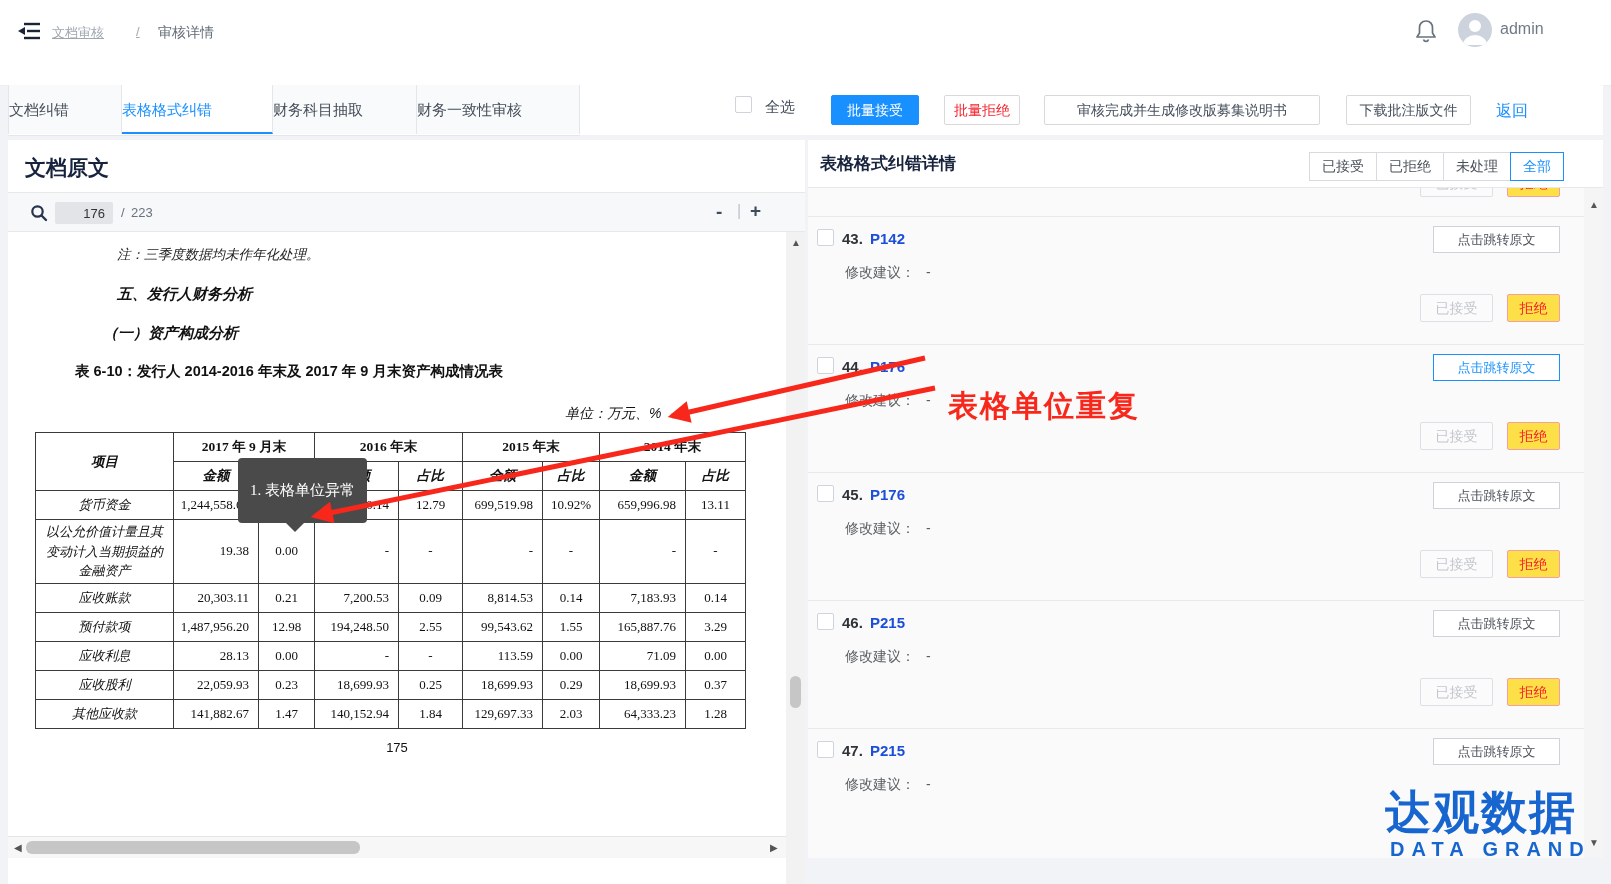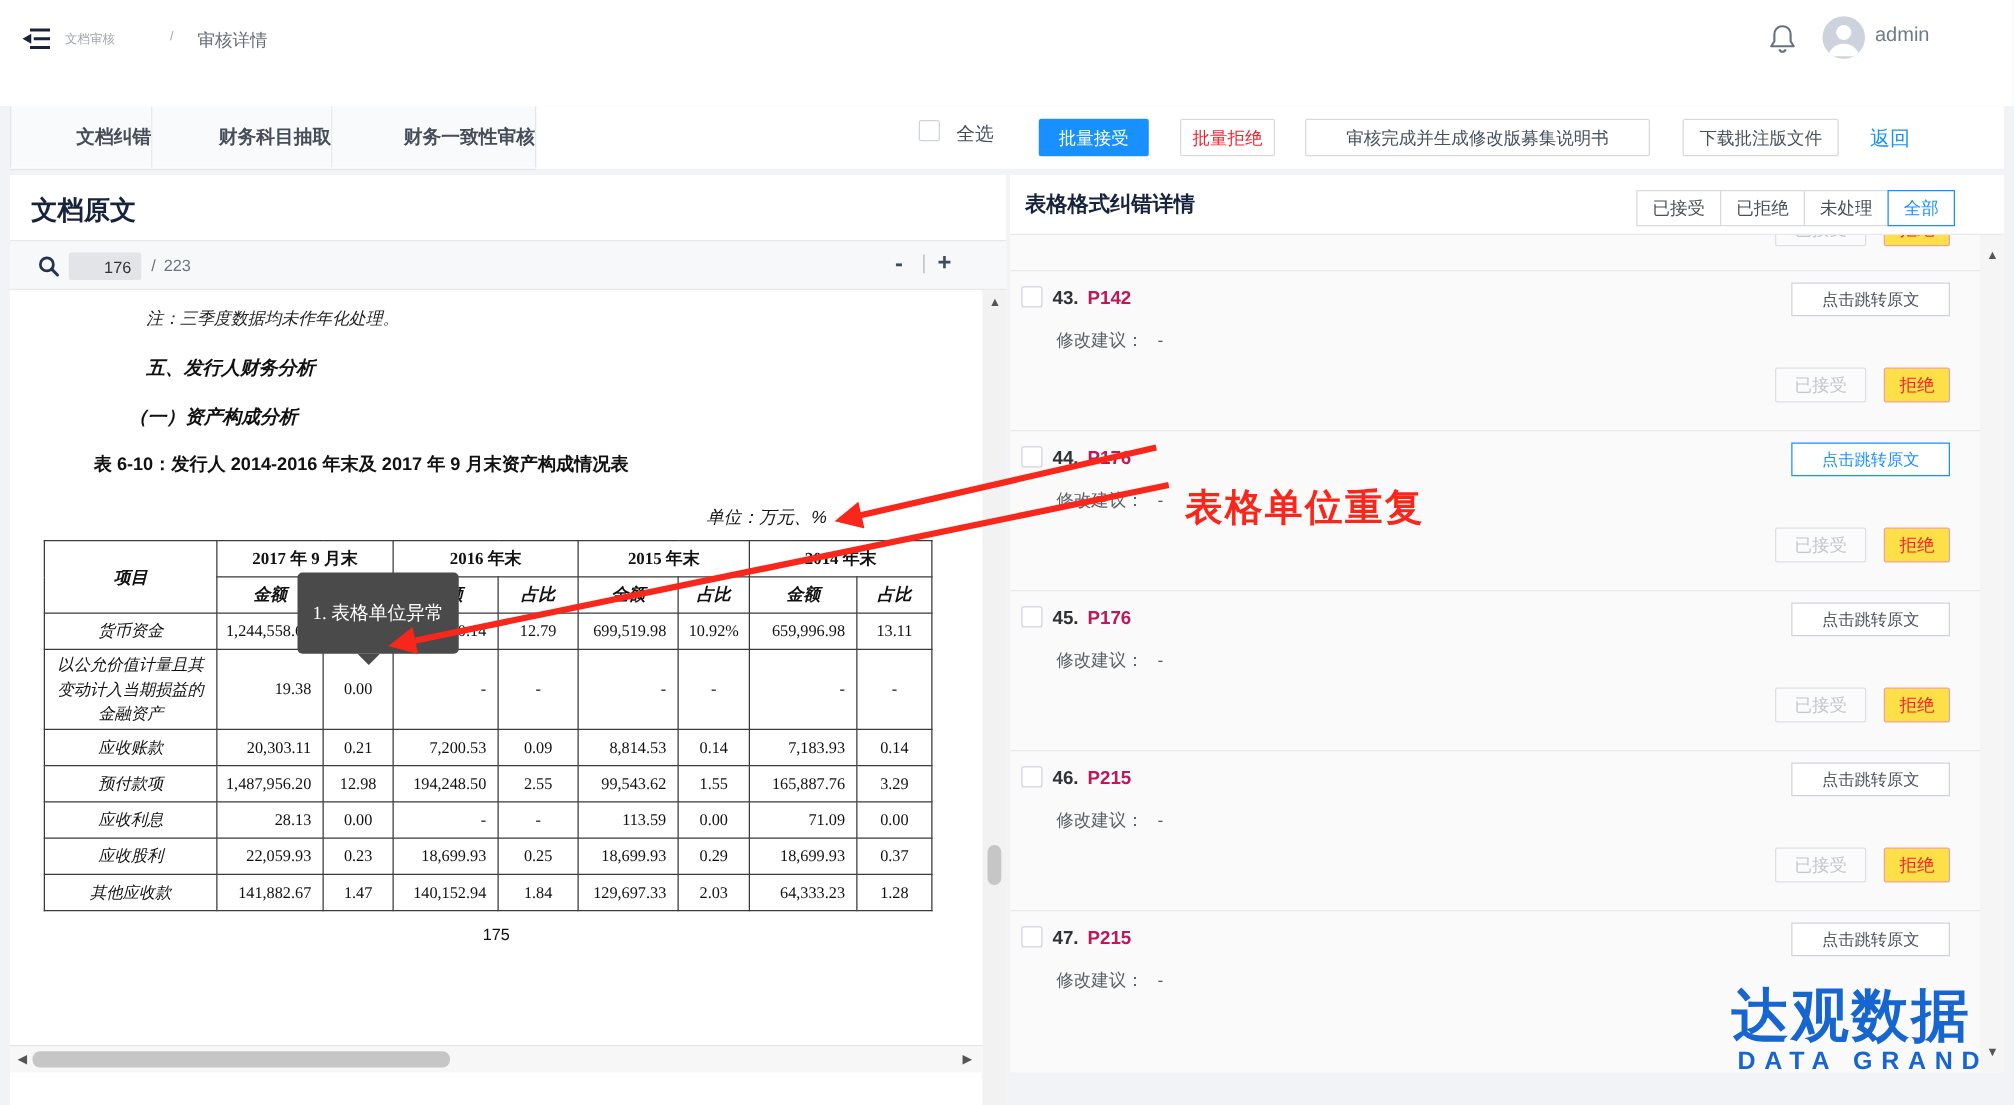--- a/index.html
+++ b/index.html
@@ -1,27 +1,27 @@
 <!DOCTYPE html>
 <html><head>
 <meta charset="utf-8">
 <style>
   html,body{margin:0;padding:0;background:#e9ecf1;font-family:"Liberation Sans","DejaVu Sans",sans-serif;}
   .page{position:relative;width:1611px;height:884px;background:#f1f3f6;overflow:hidden;margin:0 auto;}
   .abs{position:absolute;}
   
   .topbar{position:absolute;left:0;top:0;width:1611px;height:85px;background:#fff;border-bottom:1px solid #eceef1;}
-  .crumb-gray{color:#a0a6b0;font-size:10px;}
+  .crumb-gray{color:#a0a6b0;font-size:13px;text-decoration:underline;}
   .crumb-dark{color:#636c77;font-size:14px;}
   .admin-name{color:#707a87;font-size:16px;}
   .avatar{width:34px;height:34px;border-radius:50%;background:#ccd3dc;overflow:hidden;}
   
   .tabbar{position:absolute;left:8px;top:85px;width:1595px;height:50px;background:#fff;}
   .tabs{position:absolute;left:0;top:0;height:50px;display:flex;border-bottom:1px solid #e4e6ea;}
-  .tab{height:49px;line-height:49px;text-align:right;font-size:15px;color:#444d59;background:#f9fafb;border-right:1px solid #e4e6ea;cursor:pointer;font-weight:bold;}
+  .tab{height:49px;line-height:49px;text-align:left;font-size:15px;color:#444d59;background:#f9fafb;border-right:1px solid #e4e6ea;cursor:pointer;}
   .tab:first-child{border-left:1px solid #e4e6ea;}
   .tab.active{background:#fff;color:#1890ff;border-bottom:2px solid #1890ff;height:47px;}
   .btn{display:inline-block;box-sizing:border-box;border-radius:2px;font-size:14px;text-align:center;cursor:pointer;}
   .btn-primary{background:#1890ff;color:#fff;border:1px solid #1890ff;}
   .btn-plain{background:#fff;color:#46505c;border:1px solid #d9d9d9;}
   .btn-danger-plain{background:#fff;color:#f5222d;border:1px solid #d9d9d9;}
   .link-blue{color:#1890ff;font-size:16px;cursor:pointer;}
   .checkbox{box-sizing:border-box;width:17px;height:17px;background:#fff;border:1px solid #cfd4da;border-radius:2px;}
   
   .lp{position:absolute;left:8px;top:140px;width:797px;height:718px;background:#fff;}
@@ -58,21 +58,21 @@
   
   .rp{position:absolute;left:808px;top:140px;width:795px;height:718px;background:#fafafa;}
   .rp-header{position:absolute;left:0;top:0;width:795px;height:48px;background:#fff;border-bottom:1px solid #e8e8e8;box-sizing:border-box;padding-left:44px;}
   .rp-title{font-size:17px;font-weight:bold;color:#17233d;}
   .filter-group{position:absolute;left:502px;top:12px;display:flex;}
   .filter-btn{box-sizing:border-box;height:29px;line-height:27px;padding:0 12px;background:#fff;border:1px solid #d7dade;color:#4a5058;font-size:14px;margin-left:-1px;cursor:pointer;}
   .filter-btn.active{border:1px solid #1890ff;color:#1890ff;z-index:2;position:relative;}
   .rp-list{position:absolute;left:0;top:48px;width:795px;height:670px;overflow:hidden;}
   .rp-item{position:absolute;left:0;width:795px;height:128px;border-top:1px solid #e9e9e9;box-sizing:border-box;}
   .item-no{font-size:15px;font-weight:bold;color:#2f3338;}
-  .item-page{font-size:15px;font-weight:bold;color:#be185d;}
+  .item-page{font-size:15px;font-weight:bold;color:#1d4ed8;}
   .item-sugg{font-size:14px;color:#595f66;}
   .jump-btn{position:absolute;left:625px;box-sizing:border-box;width:127px;height:27px;line-height:25px;text-align:center;font-size:13px;background:#fff;border:1px solid #cfd3d9;color:#4a5058;cursor:pointer;}
   .jump-btn.active{border:1px solid #1890ff;color:#1890ff;}
   .accepted-btn{position:absolute;left:612px;box-sizing:border-box;width:73px;height:28px;line-height:26px;text-align:center;font-size:14px;background:#fbfbfc;border:1px solid #dcdfe6;color:#c3c7cd;border-radius:2px;}
   .reject-btn{position:absolute;left:699px;box-sizing:border-box;width:53px;height:28px;line-height:26px;text-align:center;font-size:14px;background:#fde047;border:1px solid #f3a0a0;color:#f5222d;border-radius:2px;cursor:pointer;}
   
   .annotation{position:absolute;left:948px;top:386px;font-size:30px;font-weight:bold;color:#f7281b;letter-spacing:2px;z-index:30;pointer-events:none;}
   .arrows{position:absolute;left:0;top:0;z-index:29;pointer-events:none;}
   .wm-cn{position:absolute;left:1385px;top:782px;font-size:46px;font-weight:bold;color:#1766cf;letter-spacing:2px;z-index:5;pointer-events:none;}
   .wm-en{position:absolute;left:1390px;top:838px;font-size:20px;font-weight:bold;color:#1766cf;letter-spacing:7px;z-index:5;pointer-events:none;}
@@ -101,20 +101,21 @@
         <circle cx="17" cy="13" r="6" fill="#fff"></circle>
         <path d="M5 32 a12 10 0 0 1 24 0 Z" fill="#fff"></path>
       </svg>
     </div>
     <span class="abs admin-name" style="left:1500px;top:20px">admin</span>
   </div>
 
   <div class="tabbar">
     <div class="tabs">
       <div class="tab" style="width:112px">文档纠错</div>
+      <div class="tab active" style="width:150px">表格格式纠错</div>
       <div class="tab" style="width:143px">财务科目抽取</div>
       <div class="tab" style="width:162px">财务一致性审核</div>
     </div>
     <div class="abs checkbox" style="left:727px;top:11px"></div>
     <span class="abs" style="left:757px;top:13px;font-size:15px;color:#46505c">全选</span>
     <div class="abs btn btn-primary" style="left:823px;top:10px;width:88px;height:30px;line-height:28px">批量接受</div>
     <div class="abs btn btn-danger-plain" style="left:936px;top:10px;width:76px;height:30px;line-height:28px">批量拒绝</div>
     <div class="abs btn btn-plain" style="left:1036px;top:10px;width:276px;height:30px;line-height:28px">审核完成并生成修改版募集说明书</div>
     <div class="abs btn btn-plain" style="left:1338px;top:10px;width:125px;height:30px;line-height:28px">下载批注版文件</div>
     <span class="abs link-blue" style="left:1488px;top:16px">返回</span>

